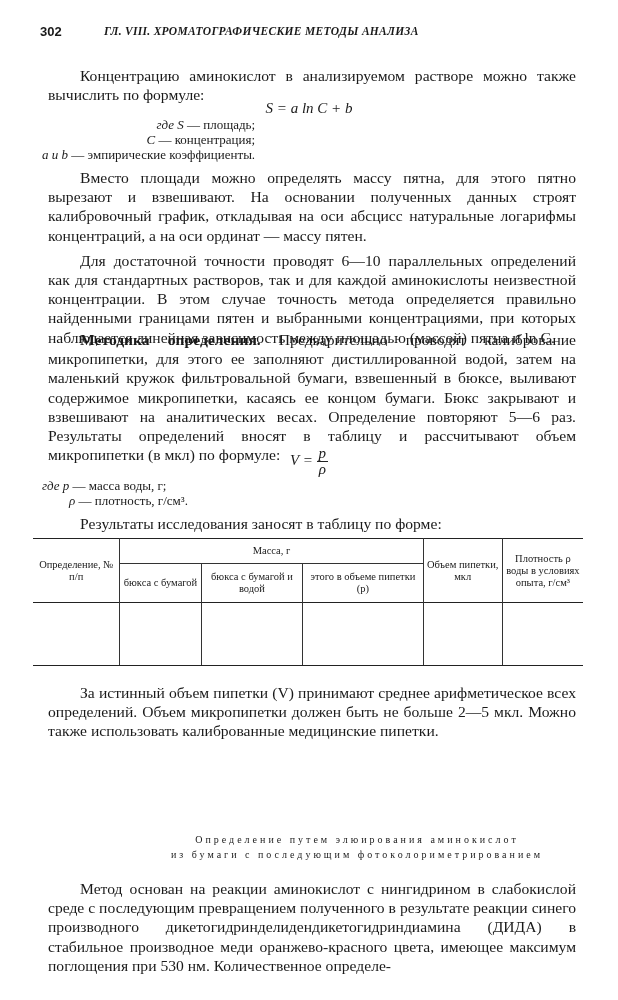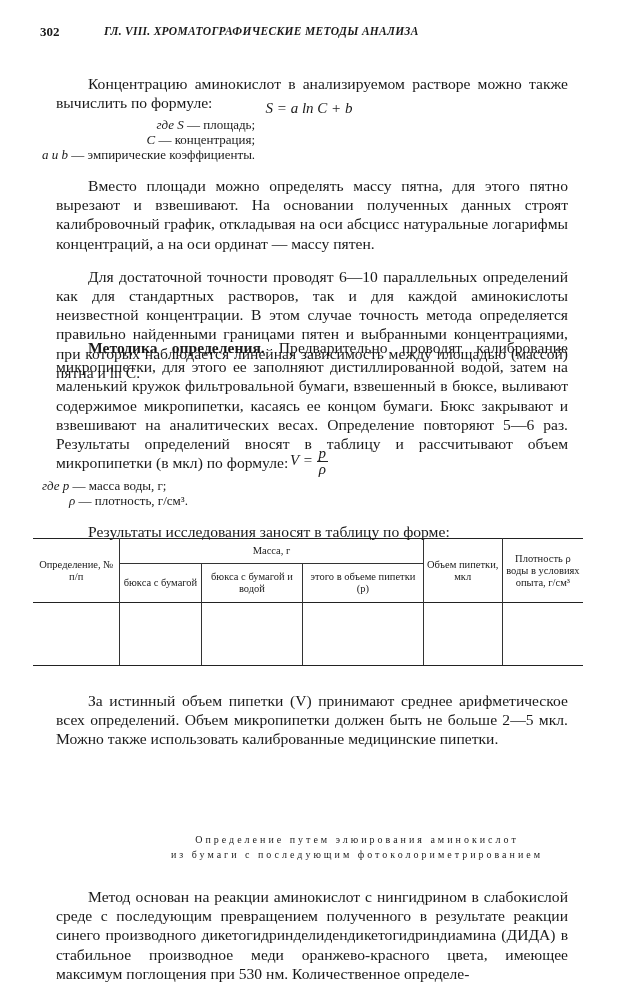--- a/index.html
+++ b/index.html
@@ -1,23 +1,23 @@
 <!DOCTYPE html>
 <html><head>
 <meta charset="utf-8">
 <style>
   html, body { margin:0; padding:0; background:#ffffff; }
   body { width:618px; height:1000px; position:relative; overflow:hidden;
          font-family:"Liberation Serif","DejaVu Serif",serif; color:#1a1a1a; }
   .page { position:absolute; left:0; top:0; width:618px; height:1000px; }
   .runhead { position:absolute; top:24px; left:40px; width:560px; height:18px; font-size:13px; }
-  .pgnum { position:absolute; left:0; top:0; font-weight:bold; font-family:Liberation Serif, serif; font-size:13px; }
+  .pgnum { position:absolute; left:0; top:0; font-weight:bold; font-family:Liberation Sans, sans-serif; font-size:13px; }
   .runtitle { position:absolute; left:64px; top:1px; font-size:11.5px; letter-spacing:0.3px; font-style:italic; font-weight:bold; }
   .text { position:absolute; left:42px; width:540px; font-size:15.6px; line-height:19.2px; text-align:justify; }
-  .text p { margin:14px; text-indent:32px; }
+  .text p { margin:6px; text-indent:32px; }
   .formula { position:absolute; left:0; width:618px; text-align:center; font-size:15px; font-style:italic; }
   .where { position:absolute; left:42px; font-size:13px; line-height:15px; }
   .where div { white-space:nowrap; }
   i { font-style:italic; }
   .bold { font-weight:bold; }
   table.form { position:absolute; left:33px; top:538px; width:550px; border-collapse:collapse;
                font-size:10.5px; line-height:12px; text-align:center; }
   table.form td, table.form th { border-left:1px solid #333; border-right:1px solid #333; font-weight:normal; padding:2px 3px; vertical-align:middle; }
   table.form tr:first-child th { border-top:1.5px solid #222; }
   table.form th.sub { border-top:1px solid #333; }

